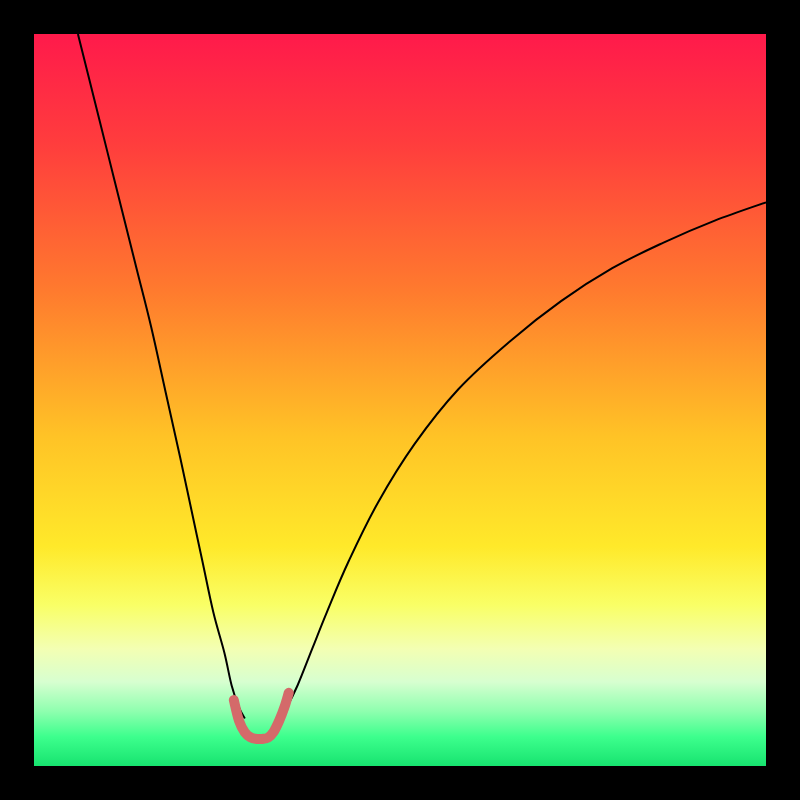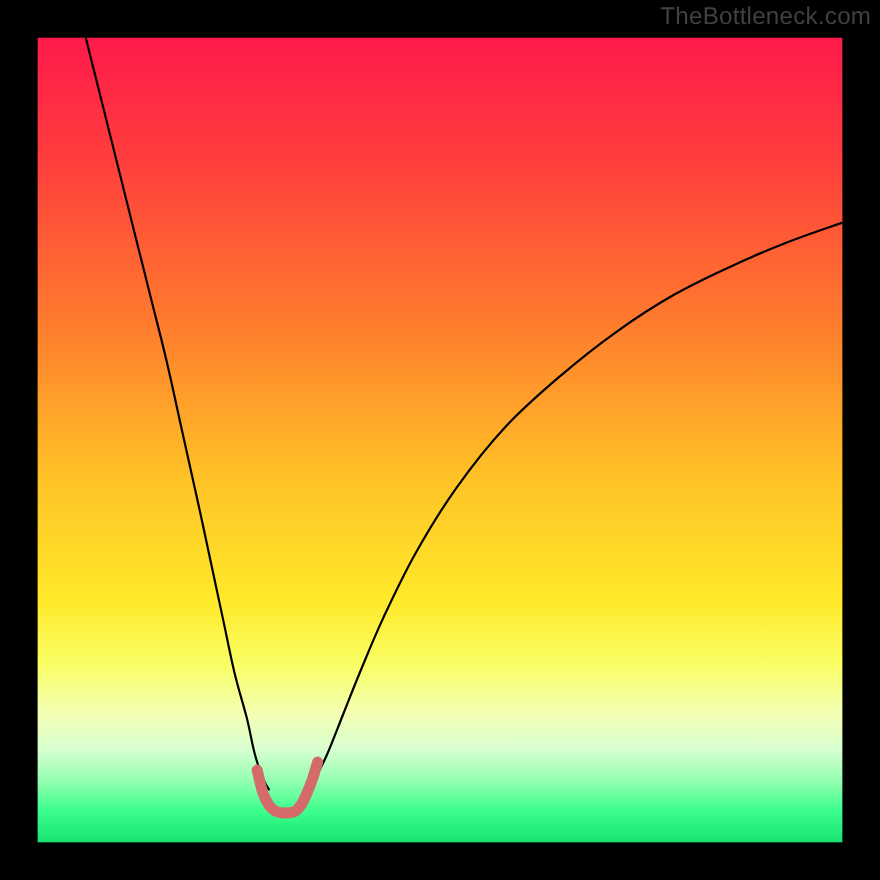--- a/index.html
+++ b/index.html
@@ -36,21 +36,20 @@
     height: 732px;
   }
   svg {
     display: block;
   }
 </style>
 </head>
 <body>
 
 <div class="frame">
-  <div class="watermark">TheBottleneck.com</div>
 
   <div class="plot">
     <svg id="chart-svg" viewBox="0 0 732 732" width="732" height="732" xmlns="http://www.w3.org/2000/svg" preserveAspectRatio="none">
       <defs>
         <linearGradient id="bg-grad" x1="0" y1="0" x2="0" y2="1">
             <stop offset="0%" stop-color="#ff1a4b"></stop>
             <stop offset="15%" stop-color="#ff3d3d"></stop>
             <stop offset="35%" stop-color="#ff7a2e"></stop>
             <stop offset="55.00000000000001%" stop-color="#ffc326"></stop>
             <stop offset="70%" stop-color="#ffe92a"></stop>

